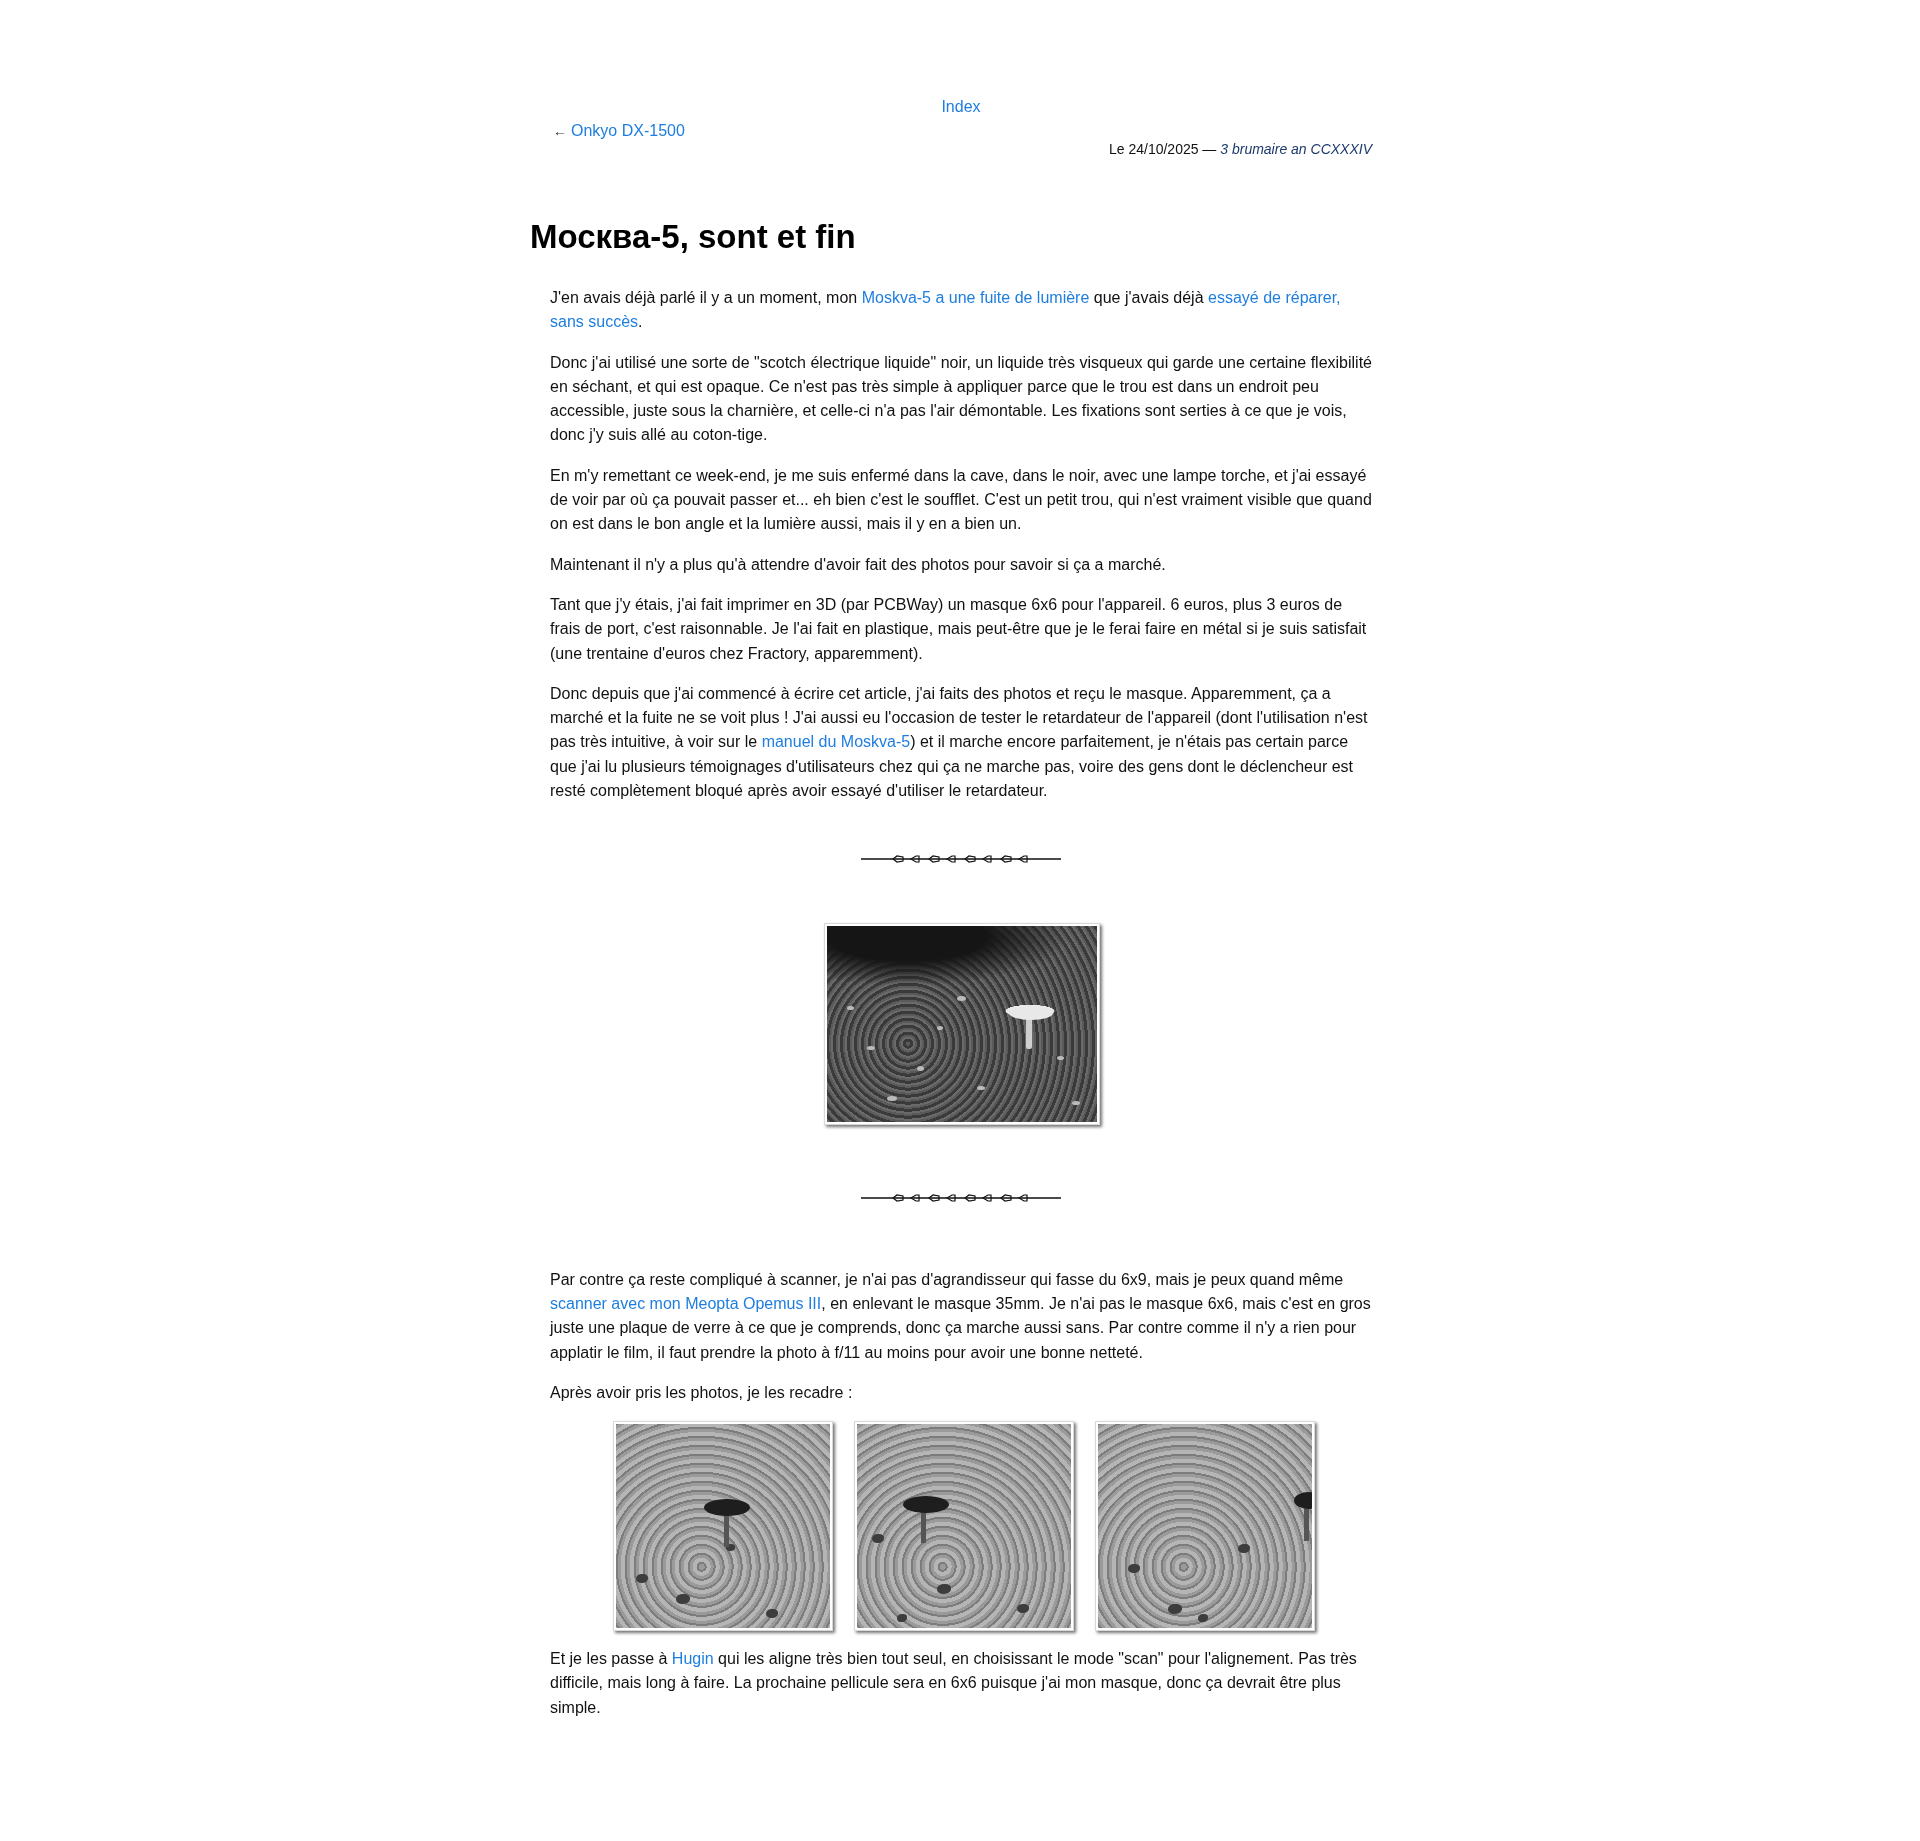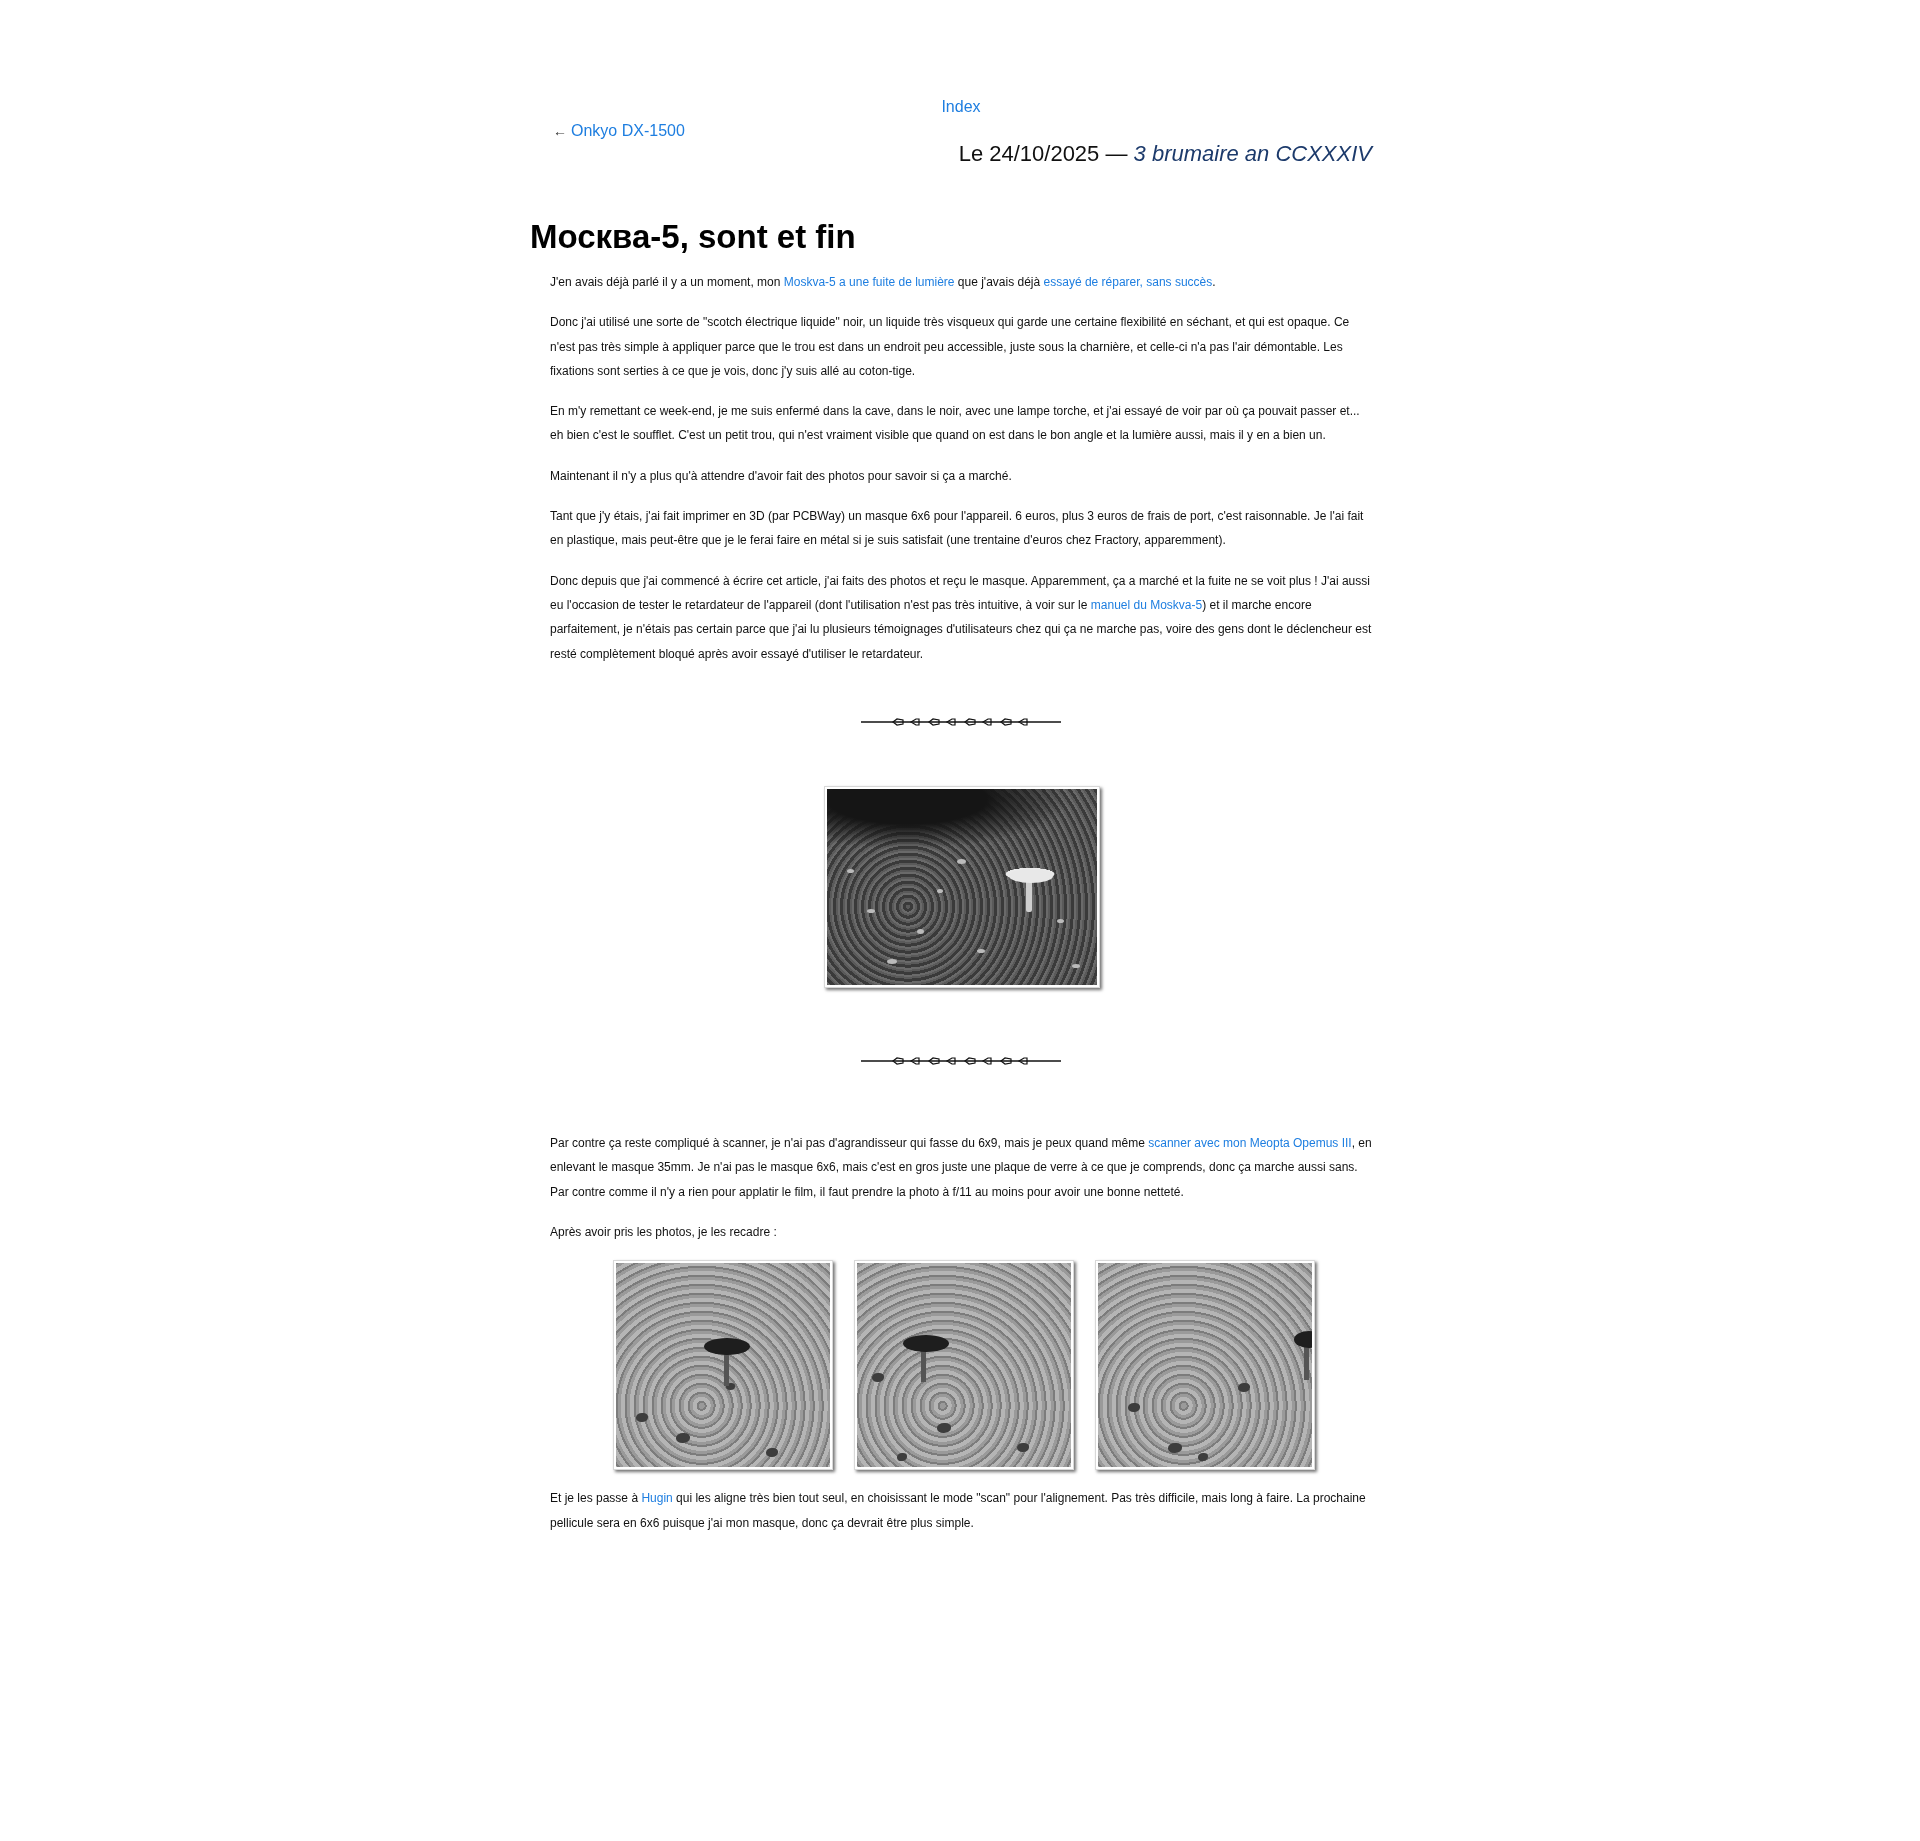--- a/index.html
+++ b/index.html
@@ -31,38 +31,38 @@
     position: absolute;
     top: 122px;
     left: 23px;
     font-size: 16px;
   }
   .prev-link .arrow { color: #333; font-size: 14px; margin-right: 4px; }
   .date-line {
     position: absolute;
     top: 141px;
     right: 20px;
-    font-size: 22px;
+    font-size: 14px;
   }
   .date-line .republican { font-style: italic; color: #1c3a6b; }
   .title {
     position: absolute;
     top: 218px;
     left: 0;
     margin: 0;
     font-size: 33px;
     font-weight: bold;
     color: #000;
   }
   .content {
     position: absolute;
-    top: 270px;
+    top: 286px;
     left: 20px;
     width: 822px;
-    font-size: 12px;
+    font-size: 16px;
     line-height: 24.3px;
   }
   .content p { margin: 0 0 16px 0; }
   .divider {
     display: block;
     margin: 0 auto;
     width: 200px;
     height: 14px;
   }
   .divider-wrap-1 { margin-top: 48px; margin-bottom: 58px; text-align: center; }

